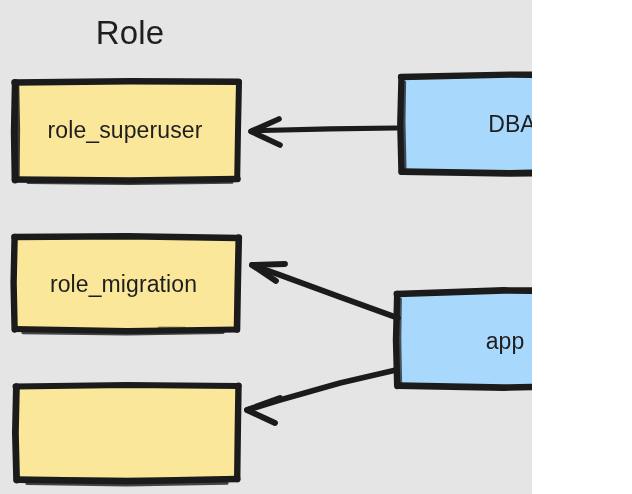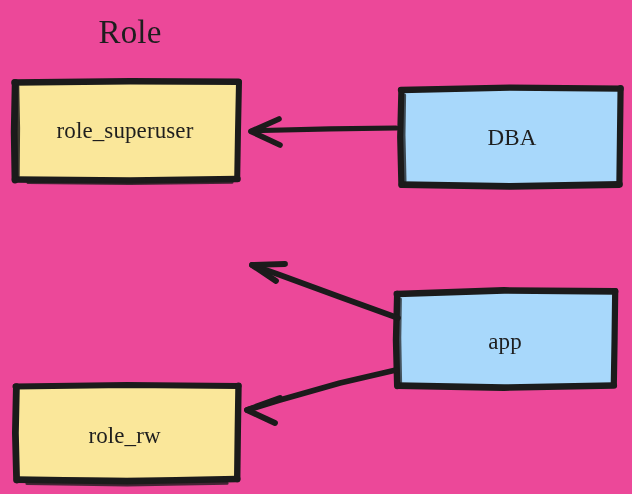--- a/index.html
+++ b/index.html
@@ -3,25 +3,25 @@
 <meta charset="utf-8">
 <title>Role User Diagram</title>
 <style>
   html, body {
     margin: 0;
     padding: 0;
     background: #ffffff;
   }
   #canvas {
     position: relative;
-    width: 632px;
+    width: 532px;
     height: 494px;
-    background: #ec4899;
+    background: #e5e5e5;
     overflow: hidden;
-    font-family: Liberation Serif, serif;
+    font-family: Liberation Sans, sans-serif;
   }
   .col-header {
     position: absolute;
     font-size: 33px;
     font-weight: 400;
     color: #1e1e1e;
     letter-spacing: 0.2px;
     white-space: nowrap;
     text-align: center;
     line-height: 1;
@@ -54,21 +54,21 @@
     display: block;
     width: 100%;
     height: 100%;
     overflow: visible;
   }
 
   
   #node-role-superuser { left: 10px;  top: 76px;  width: 232px; height: 108px; }
   #node-role-migration { left: 9px;   top: 231px; width: 233px; height: 104px; }
   #node-role-rw        { left: 11px;  top: 381px; width: 231px; height: 105px; }
-  #node-dba            { left: 396px; top: 83px;  width: 228px; height: 108px; }
+  #node-dba            { left: 396px; top: 70px;  width: 228px; height: 108px; }
   #node-app            { left: 392px; top: 286px; width: 226px; height: 106px; }
 
   #node-role-superuser .label { transform: translate(-1px, 0px); }
   #node-role-migration .label { transform: translate(-2px, 1px); }
   #node-role-rw        .label { transform: translate(-2px, 2px); }
   #node-dba            .label { transform: translate(2px, 0px); }
   #node-app            .label { transform: translate(0px, 2px); }
 
   #arrow-layer {
     position: absolute;
@@ -116,34 +116,47 @@
         <path d="M229 6 L228 55 L227.2 103" fill="none" stroke="#1b1b1b" stroke-width="6" stroke-linecap="round"></path>
         <path d="M227.5 103 L120 104.6 L5 103.5" fill="none" stroke="#1b1b1b" stroke-width="6.5" stroke-linecap="round"></path>
         <path d="M5 104 L4.2 56 L5.2 6.5" fill="none" stroke="#1b1b1b" stroke-width="6.8" stroke-linecap="round"></path>
         <path d="M8 100 L8.4 52 L7.6 10" fill="none" stroke="#1b1b1b" stroke-width="3.4" stroke-linecap="round" opacity="0.85"></path>
         <path d="M18 106.5 L120 107.6 L222 106.2" fill="none" stroke="#1b1b1b" stroke-width="3" stroke-linecap="round" opacity="0.8"></path>
       </svg>
     </span>
     <span class="label">role_superuser</span>
   </div>
 
+  <div class="node" id="node-role-migration">
+    <span class="shape">
+      <svg viewBox="0 0 233 104" preserveAspectRatio="none">
+        <path d="M6 6 L229 7 L227 97 L5 99 Z" fill="#fae79a"></path>
+        <path d="M5.5 6 L118 5.2 L229.5 7" fill="none" stroke="#1b1b1b" stroke-width="6.5" stroke-linecap="round"></path>
+        <path d="M229.8 6.5 L228.8 52 L228 98.5" fill="none" stroke="#1b1b1b" stroke-width="6.6" stroke-linecap="round"></path>
+        <path d="M228 98.5 L118 100 L6 98" fill="none" stroke="#1b1b1b" stroke-width="6.2" stroke-linecap="round"></path>
+        <path d="M5.6 98.5 L4.6 52 L5.6 6" fill="none" stroke="#1b1b1b" stroke-width="6.4" stroke-linecap="round"></path>
+        <path d="M14 101.6 L118 103 L214 101.4" fill="none" stroke="#1b1b1b" stroke-width="3.2" stroke-linecap="round" opacity="0.8"></path>
+        <path d="M150 96.5 L176 96.8" fill="none" stroke="#1b1b1b" stroke-width="2.2" stroke-linecap="round" opacity="0.45"></path>
+      </svg>
+    </span>
+    <span class="label">role_migration</span>
+  </div>
 
   <div class="node" id="node-role-rw">
     <span class="shape">
       <svg viewBox="0 0 231 105" preserveAspectRatio="none">
         <path d="M6 6 L227 4.5 L226 97 L5 100 Z" fill="#fae79a"></path>
         <path d="M4.5 5.5 L116 4 L227.5 5" fill="none" stroke="#1b1b1b" stroke-width="6" stroke-linecap="round"></path>
         <path d="M227.5 4.8 L226.8 50 L226.2 98" fill="none" stroke="#1b1b1b" stroke-width="6.4" stroke-linecap="round"></path>
         <path d="M226.2 98 L116 100.2 L6 98.6" fill="none" stroke="#1b1b1b" stroke-width="6.6" stroke-linecap="round"></path>
         <path d="M5.6 99 L4.4 52 L5.4 5.6" fill="none" stroke="#1b1b1b" stroke-width="6.8" stroke-linecap="round"></path>
         <path d="M16 102.4 L116 103.8 L216 102.2" fill="none" stroke="#1b1b1b" stroke-width="3.2" stroke-linecap="round" opacity="0.8"></path>
         <path d="M56 97 L160 97.6" fill="none" stroke="#1b1b1b" stroke-width="2" stroke-linecap="round" opacity="0.4"></path>
       </svg>
     </span>
-    <span class="label">role_rw</span>
   </div>
 
   <div class="node" id="node-dba">
     <span class="shape">
       <svg viewBox="0 0 228 108" preserveAspectRatio="none">
         <path d="M6 7 L224 5 L223 100 L5 104 Z" fill="#a8d8fb"></path>
         <path d="M5 7 L114 4.6 L224.5 5.6" fill="none" stroke="#1b1b1b" stroke-width="6.4" stroke-linecap="round"></path>
         <path d="M224.6 5.2 L224 52 L223.4 101" fill="none" stroke="#1b1b1b" stroke-width="6.2" stroke-linecap="round"></path>
         <path d="M223.4 101.5 L114 103.4 L6 101.6" fill="none" stroke="#1b1b1b" stroke-width="6.8" stroke-linecap="round"></path>
         <path d="M5.4 102 L4.2 54 L5.4 7" fill="none" stroke="#1b1b1b" stroke-width="6.2" stroke-linecap="round"></path>

